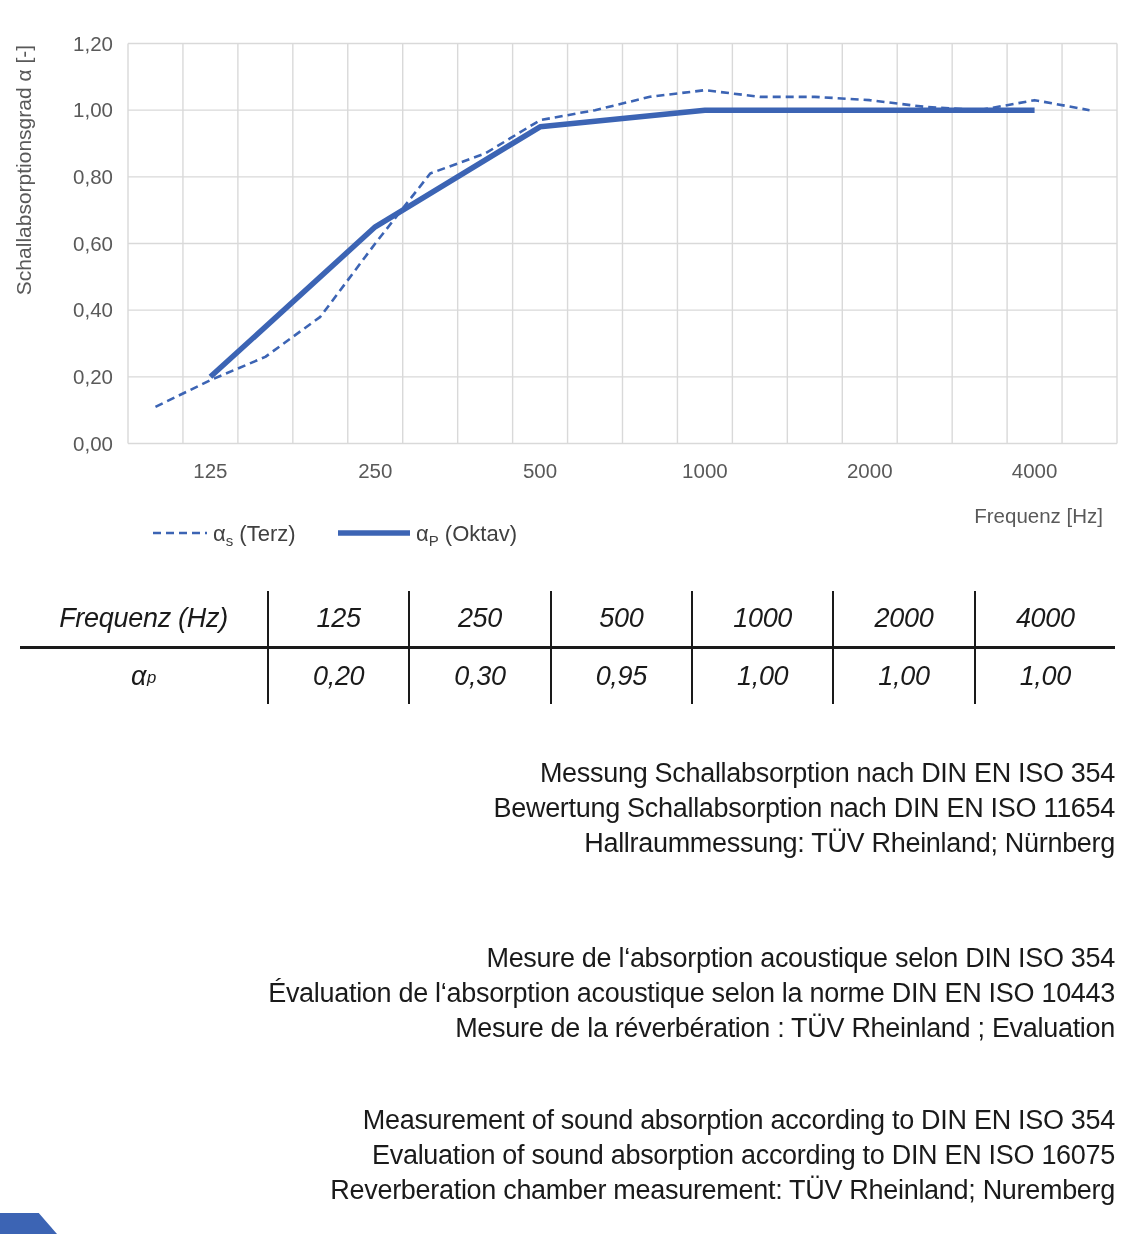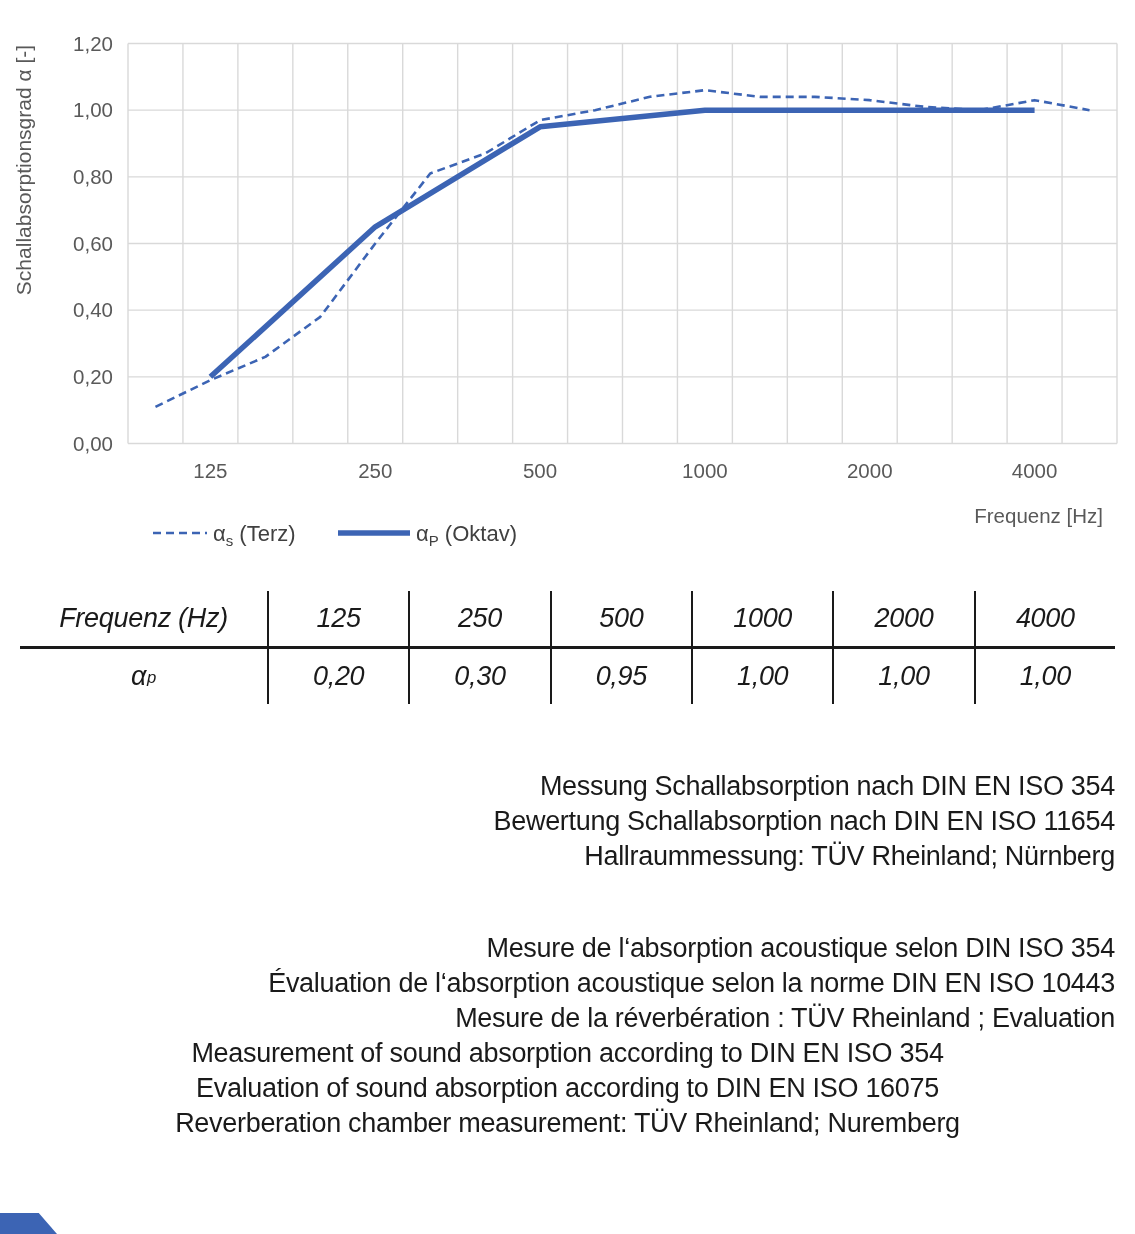--- a/index.html
+++ b/index.html
@@ -17,23 +17,23 @@
   .freq-table .cell{
     height:55px;display:flex;align-items:center;justify-content:center;
     font-size:27px;
     font-style:italic;
   }
   .cell.div{border-left:2px solid #1a1a1a;}
   .cell.head{border-bottom:3px solid #1a1a1a;}
   sub.sb{font-size:0.62em;line-height:1;position:relative;bottom:-0.14em;margin-left:1px;}
 
   .notes{margin:0 20px 0 20px;text-align:right;font-size:27px;line-height:35px;letter-spacing:-0.3px;}
-  .notes.block-de{margin-top:65px;}
-  .notes.block-fr{margin-top:57px;}
-  .notes.block-en{text-align:center;}
+  .notes.block-de{margin-top:52px;}
+  .notes.block-fr{margin-top:80px;}
+  .notes.block-en{margin-top:57px;}
 
   .corner{
     position:absolute;left:0;bottom:0;width:57px;height:21px;background:#3c64b4;
     clip-path:polygon(0 0,68% 0,100% 100%,0 100%);
   }
 </style>
 </head>
 <body>
 
 <div class="chart-wrap">

